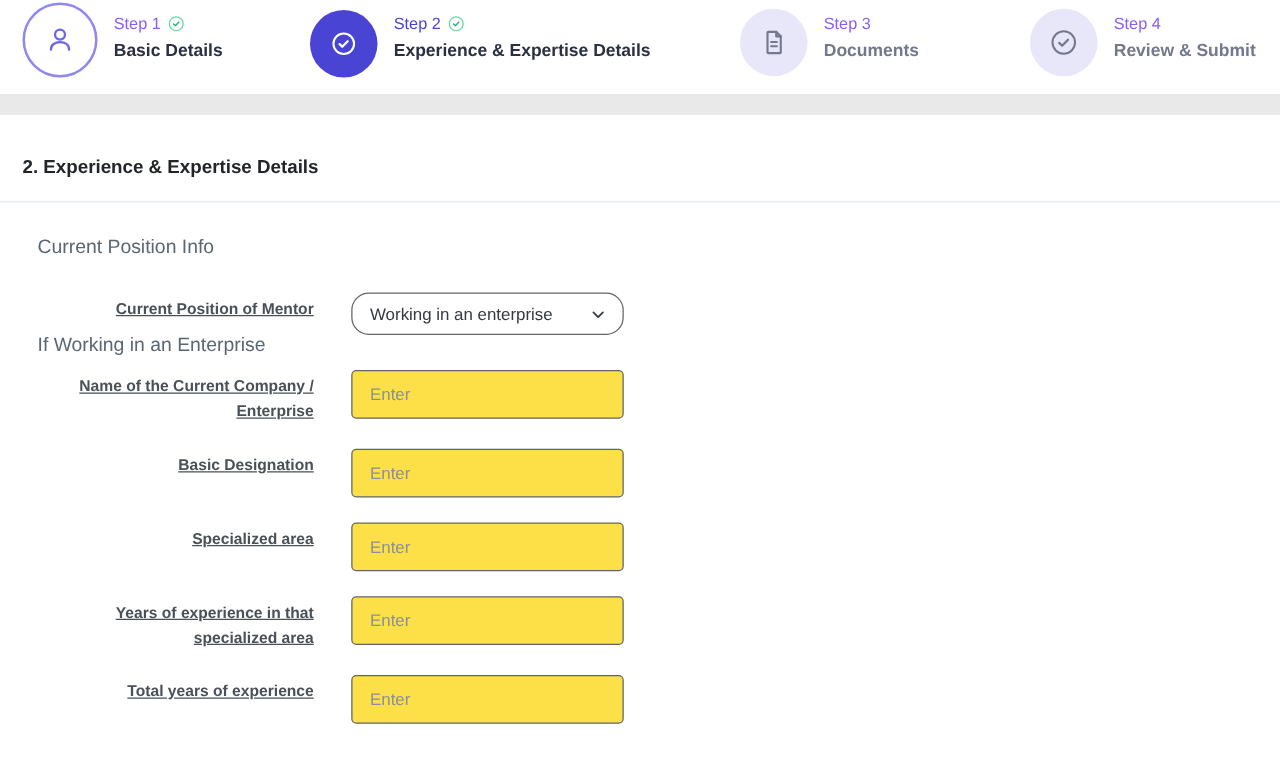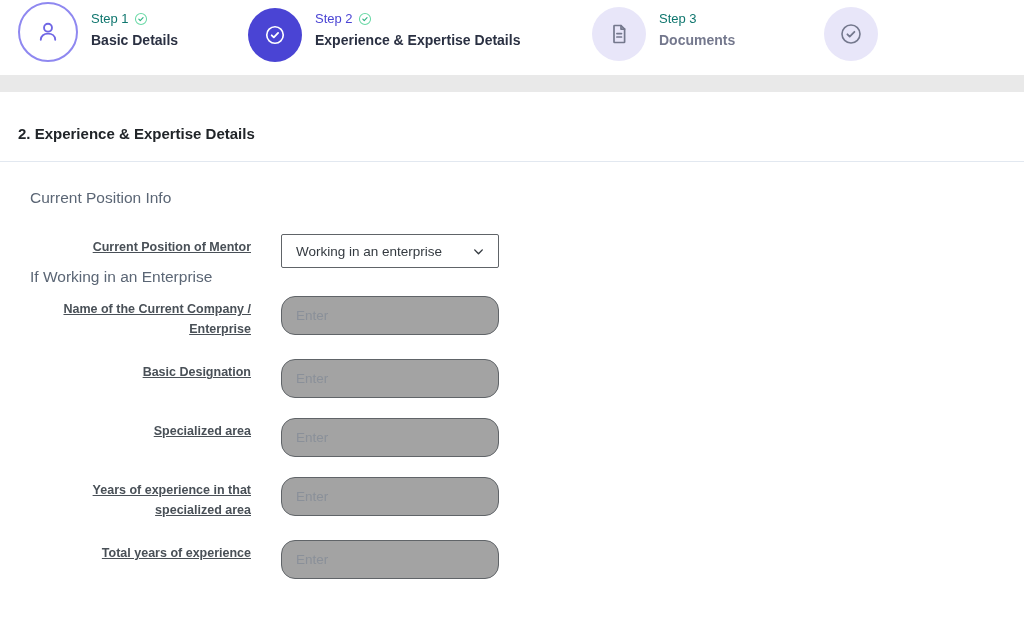--- a/index.html
+++ b/index.html
@@ -16,21 +16,21 @@
 
   .step-circle { border-radius:50%; display:flex; align-items:center; justify-content:center; flex:none; }
   .step-1 .step-circle { width:60px; height:60px; margin-top:2px;
     border:2px solid #8f88f0; background:#ffffff; color:#6f66e4; }
   .step-2 .step-circle { width:54px; height:54px; margin-top:8px;
     background:#4a44d4; color:#ffffff; }
   .step-3 .step-circle, .step-4 .step-circle { width:54px; height:54px; margin-top:7px;
     background:#e8e6f9; color:#74788d; }
 
   .step-text { margin-left:13px; margin-top:11px; }
-  .step-label { font-size:13px; color:#0f766e; display:flex; align-items:center; gap:5px; line-height:15px; }
+  .step-label { font-size:13px; color:#8b5cf6; display:flex; align-items:center; gap:5px; line-height:15px; }
   .step-2 .step-label { color:#4a44d4; }
   .step-title { font-size:14px; font-weight:bold; color:#2a3042; margin-top:6px; line-height:16px; }
   .step-3 .step-title, .step-4 .step-title { color:#74788d; }
   .badge-check { display:inline-flex; }
 
   
   .band { height:17px; background:#e9e9e9; }
 
   
   .page-title { margin:33px 0 0 18px; font-size:15px; font-weight:bold; color:#212529; line-height:18px; }
@@ -42,26 +42,26 @@
 
   .form-row { display:flex; align-items:flex-start; margin-left:41px; }
   .row-position { margin-top:27px; }
   .row-first { margin-top:10px; }
   .row-next { margin-top:20px; }
 
   .field-label { width:210px; text-align:right; padding-top:3px;
     font-size:12.5px; font-weight:bold; color:#495057; line-height:20px; white-space:pre-line;text-decoration:underline; }
   .field-control { margin-left:30px; }
 
-  .select-box { width:218px; height:34px; background:#ffffff; border:1px solid #606468; border-radius:2px;
+  .select-box { width:218px; height:34px; background:#ffffff; border:1px solid #606468; border-radius:14px;
     display:flex; align-items:center; justify-content:space-between; padding:0 13px 0 14px;
     font-size:13.5px; color:#343a40; cursor:pointer; }
   .chevron { display:flex; color:#343a40; }
 
-  .text-input { width:218px; height:39px; background:#a3a3a3; border:1px solid #606468; border-radius:14px;
+  .text-input { width:218px; height:39px; background:#fde047; border:1px solid #606468; border-radius:4px;
     padding:0 14px; font-size:13.5px; color:#343a40; outline:none;
     font-family:"Liberation Sans", sans-serif; }
   .text-input::placeholder { color:#8a9099; opacity:1; }
 </style>
 </head>
 <body>
 
 <div class="stepper">
 
   <div class="step step-1">
@@ -122,20 +122,26 @@
     </div>
   </div>
 
   <div class="step step-4">
     <div class="step-circle">
       <svg width="24" height="24" viewBox="0 0 24 24" fill="none" stroke="currentColor" stroke-linecap="round" stroke-linejoin="round">
         <circle cx="12" cy="12" r="9" stroke-width="1.6"></circle>
         <path d="M8.4 12.3l2.3 2.3 4.7-4.8" stroke-width="1.8"></path>
       </svg>
     </div>
+    <div class="step-text">
+      <div class="step-label">
+        <span>Step 4</span>
+      </div>
+      <div class="step-title">Review &amp; Submit</div>
+    </div>
   </div>
 
 </div>
 
 <div class="band"></div>
 
 <div class="content">
 
   <div class="page-title">2. Experience &amp; Expertise Details</div>
   <div class="divider"></div>

